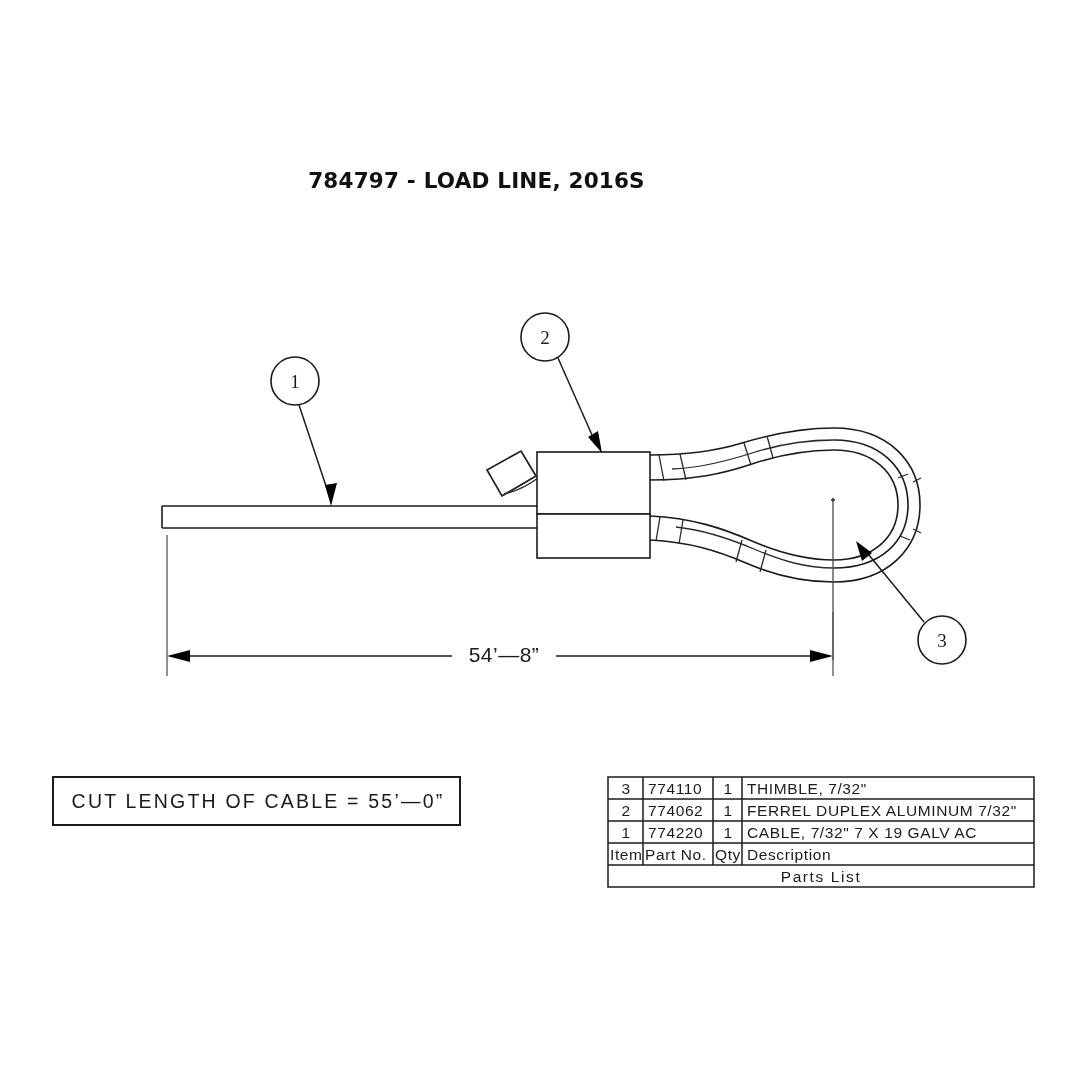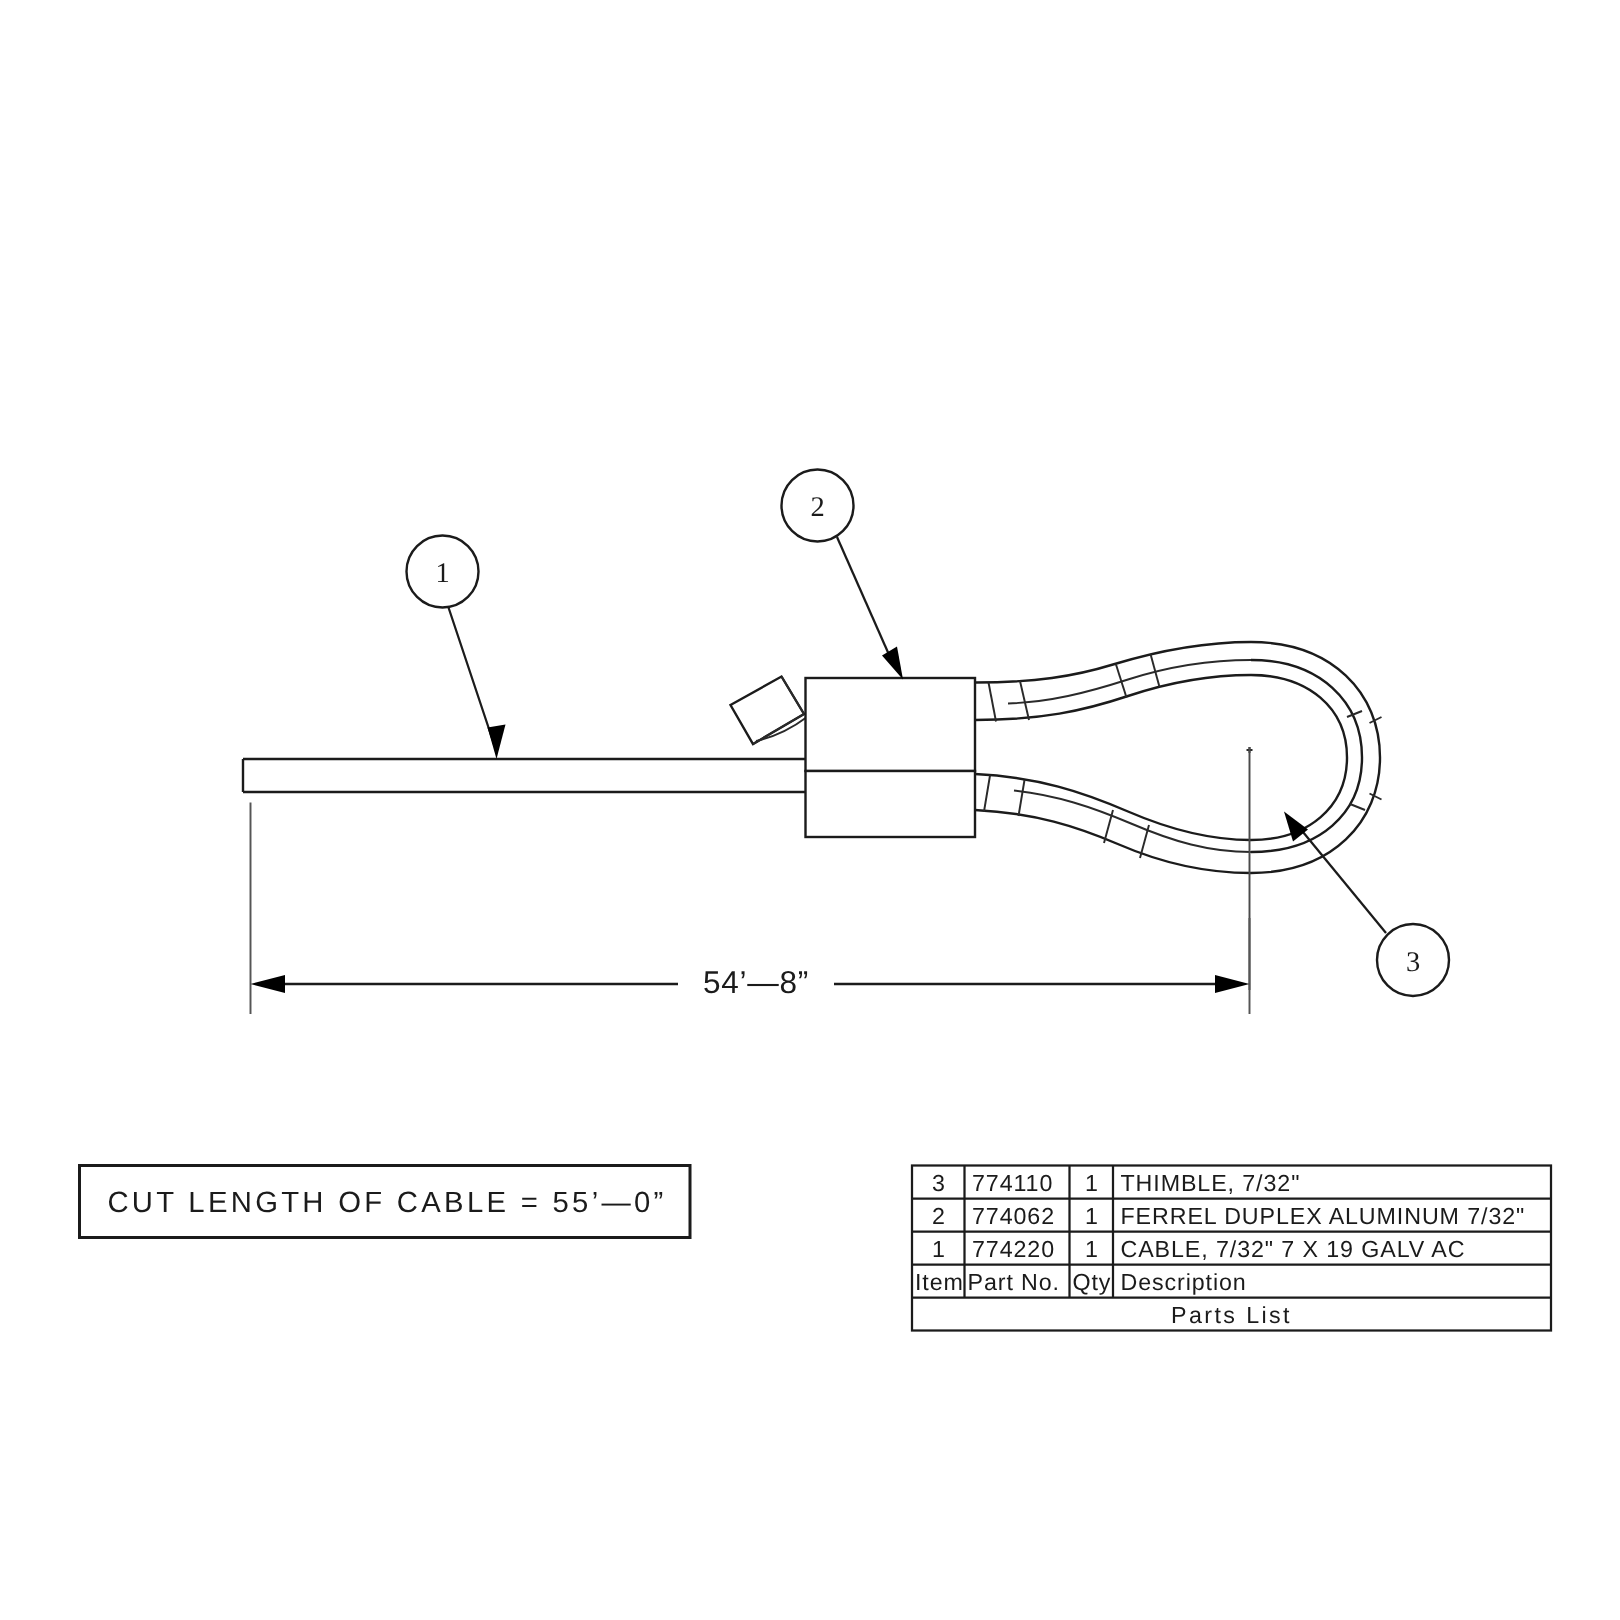--- a/index.html
+++ b/index.html
@@ -91,20 +91,21 @@
     fill: #1b1b1b;
     text-anchor: middle;
     letter-spacing: 1.6px;
   }
 </style>
 </head>
 <body>
 
 <div id="sheet">
 
+  <div id="drawing-title">784797 - LOAD LINE, 2016S</div>
 
   <svg class="layer" viewBox="0 0 1080 1080">
 
     <g>
       <path class="ln" d="M162,506 L537,506"></path>
       <path class="ln" d="M162,528 L537,528"></path>
       <path class="ln" d="M162,506 L162,528"></path>
     </g>
 
     <g>

